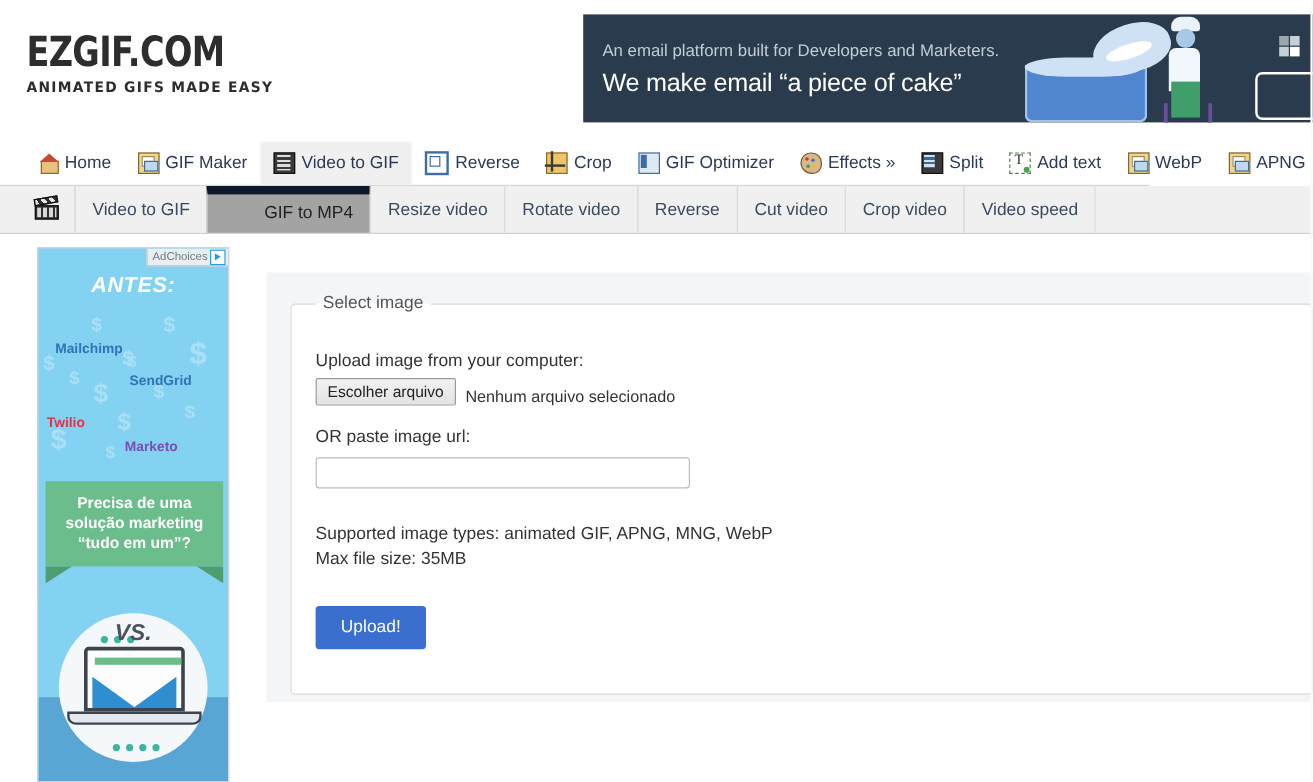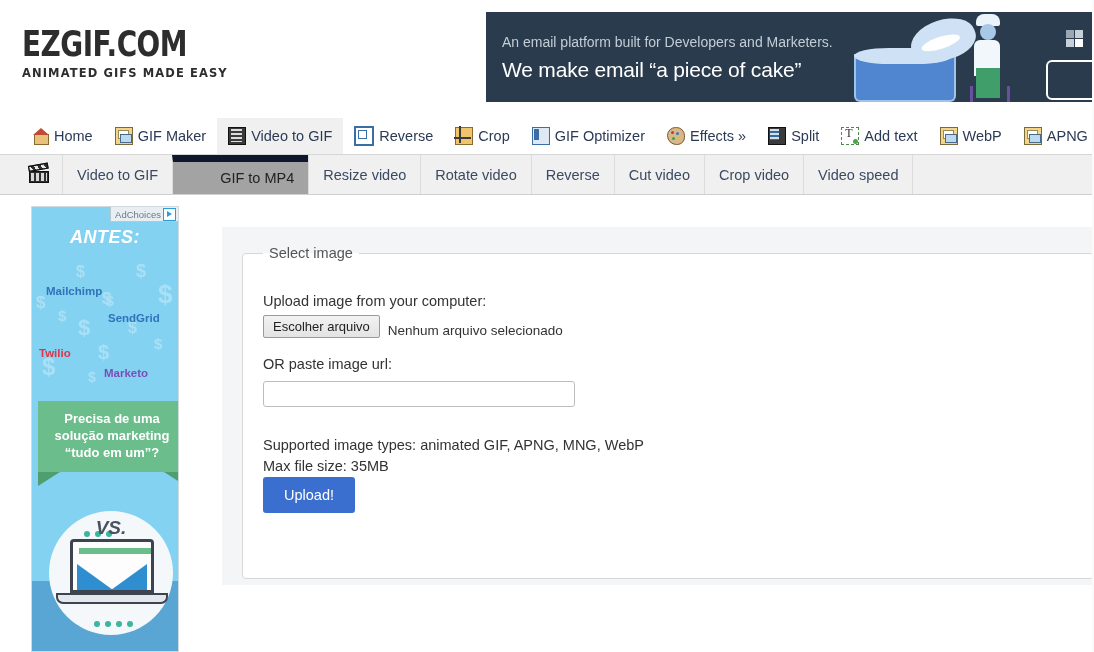--- a/index.html
+++ b/index.html
@@ -63,21 +63,21 @@
   .stool { position:absolute; left:140px; top:74px; width:34px; height:16px; border-left:3px solid #6a4f9e; border-right:3px solid #6a4f9e; border-bottom:3px solid #6a4f9e; }
   .banner-logo { position:absolute; right:10px; top:18px; width:18px; height:18px; }
   .banner-logo i { position:absolute; width:8px; height:8px; display:block; }
   .banner-cta {
     position:absolute; right:-6px; top:48px; width:50px; height:36px;
     border:2px solid #ffffff; border-radius:6px;
   }
 
   
   .mainnav {
-    position:absolute; left:0; top:118px; width:1094px; height:37px;
+    position:absolute; left:0; top:118px; width:958px; height:37px;
     border-bottom:1px solid #d6d6d6; background:#fff;
     display:flex; align-items:stretch; padding-left:22px; box-sizing:border-box;
   }
   .mainnav .nav-item {
     display:flex; align-items:center; gap:5px;
     padding:0 11px; font-size:14.5px; color:#2b3a55;
     cursor:pointer; white-space:nowrap;
   }
   .mainnav .nav-item.active { background:#f0f0f0; }
   .nav-ico { width:16px; height:16px; display:inline-block; position:relative; flex:0 0 16px; }
@@ -145,21 +145,21 @@
     position:absolute; left:0; top:0; width:20px; height:6px; background:#2f2f2f;
     transform: rotate(-10deg); transform-origin:left bottom; border:1px solid #111; box-sizing:border-box;
     background-image: repeating-linear-gradient(65deg,#e8e8e8 0 3px, #2f2f2f 3px 6px);
   }
 
   
   .body-area { position:absolute; left:0; top:196px; width:1094px; height:456px; background:#fff; }
 
   
   .ad {
-    position:absolute; left:31px; top:10px; width:148px; height:446px;
+    position:absolute; left:31px; top:10px; width:160px; height:446px;
     background:#84d2f2; overflow:hidden; border:1px solid #cfd9de; box-sizing:border-box;
   }
   .adchoices {
     position:absolute; right:0; top:0; height:14px; display:flex; align-items:center;
     background:#e8eef1; border:1px solid #b9c7cf; border-top:none; border-right:none;
     padding:0 2px 0 4px; font-size:9.5px; color:#6d7b85; z-index:5;
     font-family:"Liberation Sans", sans-serif;
   }
   .adchoices .tri {
     width:11px; height:11px; margin-left:2px; border:1px solid #2a9fd6;
@@ -239,21 +239,21 @@
   }
   .file-none { font-size:13.5px; color:#333; }
   .url-input {
     display:block; margin-top:9px; width:312px; height:26px;
     border:1px solid #bdbdbd; border-radius:3px; background:#fff;
     padding:0 6px; font-size:13.5px; box-sizing:border-box;
     font-family:"Liberation Sans", sans-serif;
   }
   .support { margin-top:28px; font-size:14.5px; color:#333; line-height:21px; }
   .btn-upload {
-    background:#3a6fd0; color:#fff; border:none; border-radius:3px;
+    margin-top:28px; background:#3a6fd0; color:#fff; border:none; border-radius:3px;
     padding:10px 21px; font-size:14.5px; cursor:pointer;
     font-family:"Liberation Sans", sans-serif;
   }
   .scrollbar-edge { position:absolute; right:0; top:0; width:2px; height:652px; background:#fafafa; }
 </style>
 </head>
 <body>
 
 <div id="page">
 

